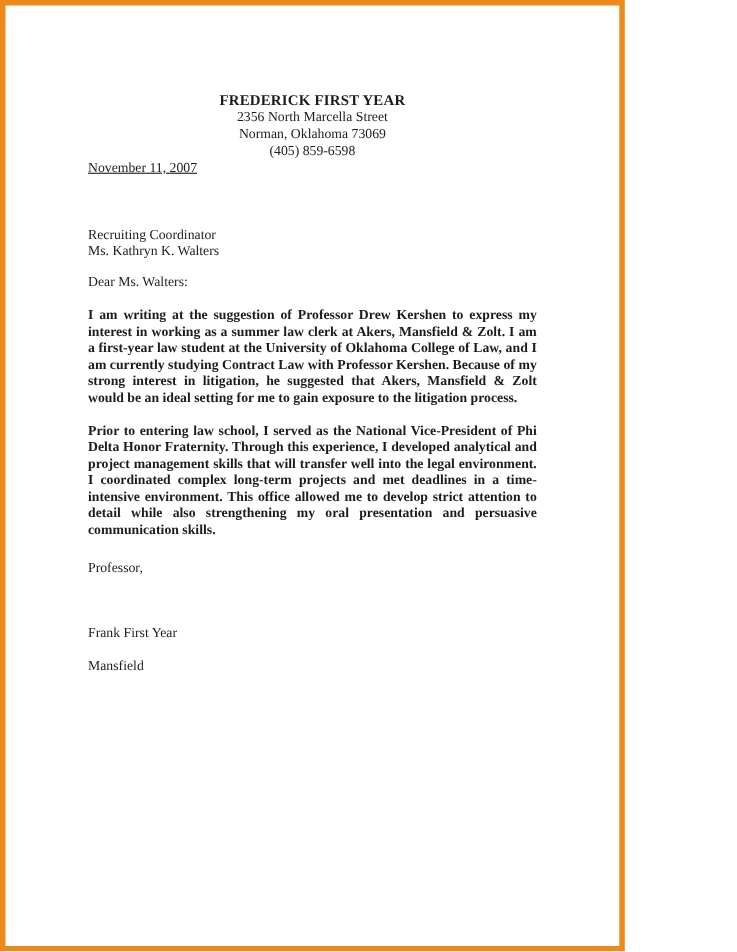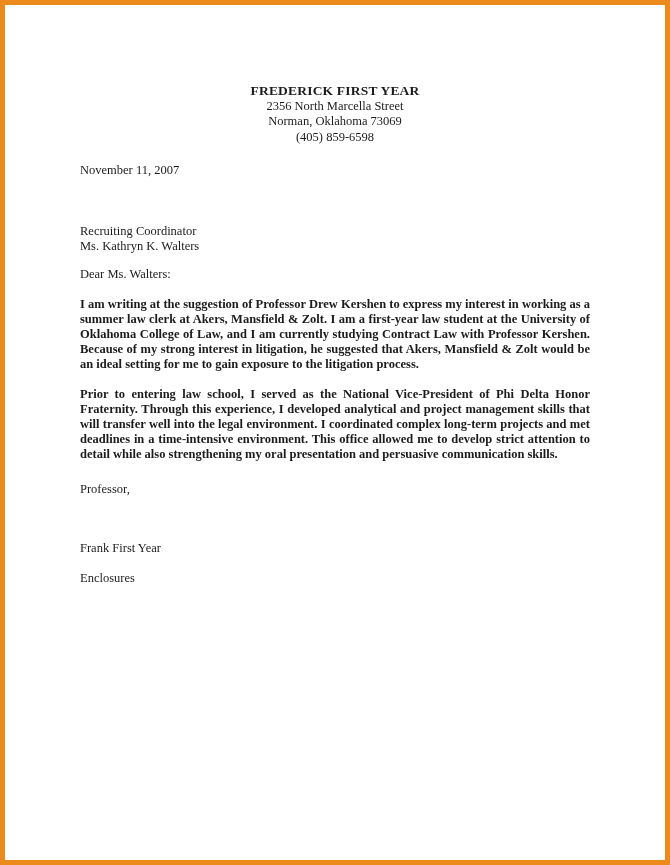--- a/index.html
+++ b/index.html
@@ -2,21 +2,21 @@
 <html><head>
 <meta charset="utf-8">
 <style>
   html, body {
     margin: 0;
     padding: 0;
     background: #ffffff;
   }
   .frame {
     position: relative;
-    width: 670px;
+    width: 568px;
     height: 865px;
     box-sizing: border-box;
     border: 5px solid #EC8A1C;
     background: #ffffff;
     font-family: "Liberation Serif", serif;
     color: #1c1c1c;
     overflow: hidden;
   }
   .content {
     padding: 78px 75px 0 75px;
@@ -26,21 +26,21 @@
   .letterhead {
     text-align: center;
     line-height: 15.5px;
   }
   .letterhead .name {
     font-weight: bold;
     font-size: 13.5px;
     letter-spacing: 0.2px;
   }
   .date-line {
-    margin-top: 18px;
+    text-decoration: underline;
   }
   .recipient {
     margin-top: 46px;
   }
   .salutation {
     margin-top: 13px;
   }
   p.para {
     margin: 15px 0 0 0;
     text-align: justify;
@@ -78,16 +78,16 @@
 
     <div class="salutation">Dear Ms. Walters:</div>
 
     <p class="para">I am writing at the suggestion of Professor Drew Kershen to express my interest in working as a summer law clerk at Akers, Mansfield &amp; Zolt.  I am a first-year law student at the University of Oklahoma College of Law, and I am currently studying Contract Law with Professor Kershen. Because of my strong interest in litigation, he suggested that Akers, Mansfield &amp; Zolt would be an ideal setting for me to gain exposure to the litigation process.</p>
     <p class="para">Prior to entering law school, I served as the National Vice-President of Phi Delta Honor Fraternity.  Through this experience, I developed analytical and project management skills that will transfer well into the legal environment. I coordinated complex long-term projects and met deadlines in a time-intensive environment.  This office allowed me to develop strict attention to detail while also strengthening my oral presentation and persuasive communication skills.</p>
 
     <div class="closing">Professor,</div>
 
     <div class="signature">Frank First Year</div>
 
-    <div class="enclosure">Enclosures</div>
+    <div class="enclosure">Mansfield</div>
 
   </div>
 </div>
 
 </body></html>

